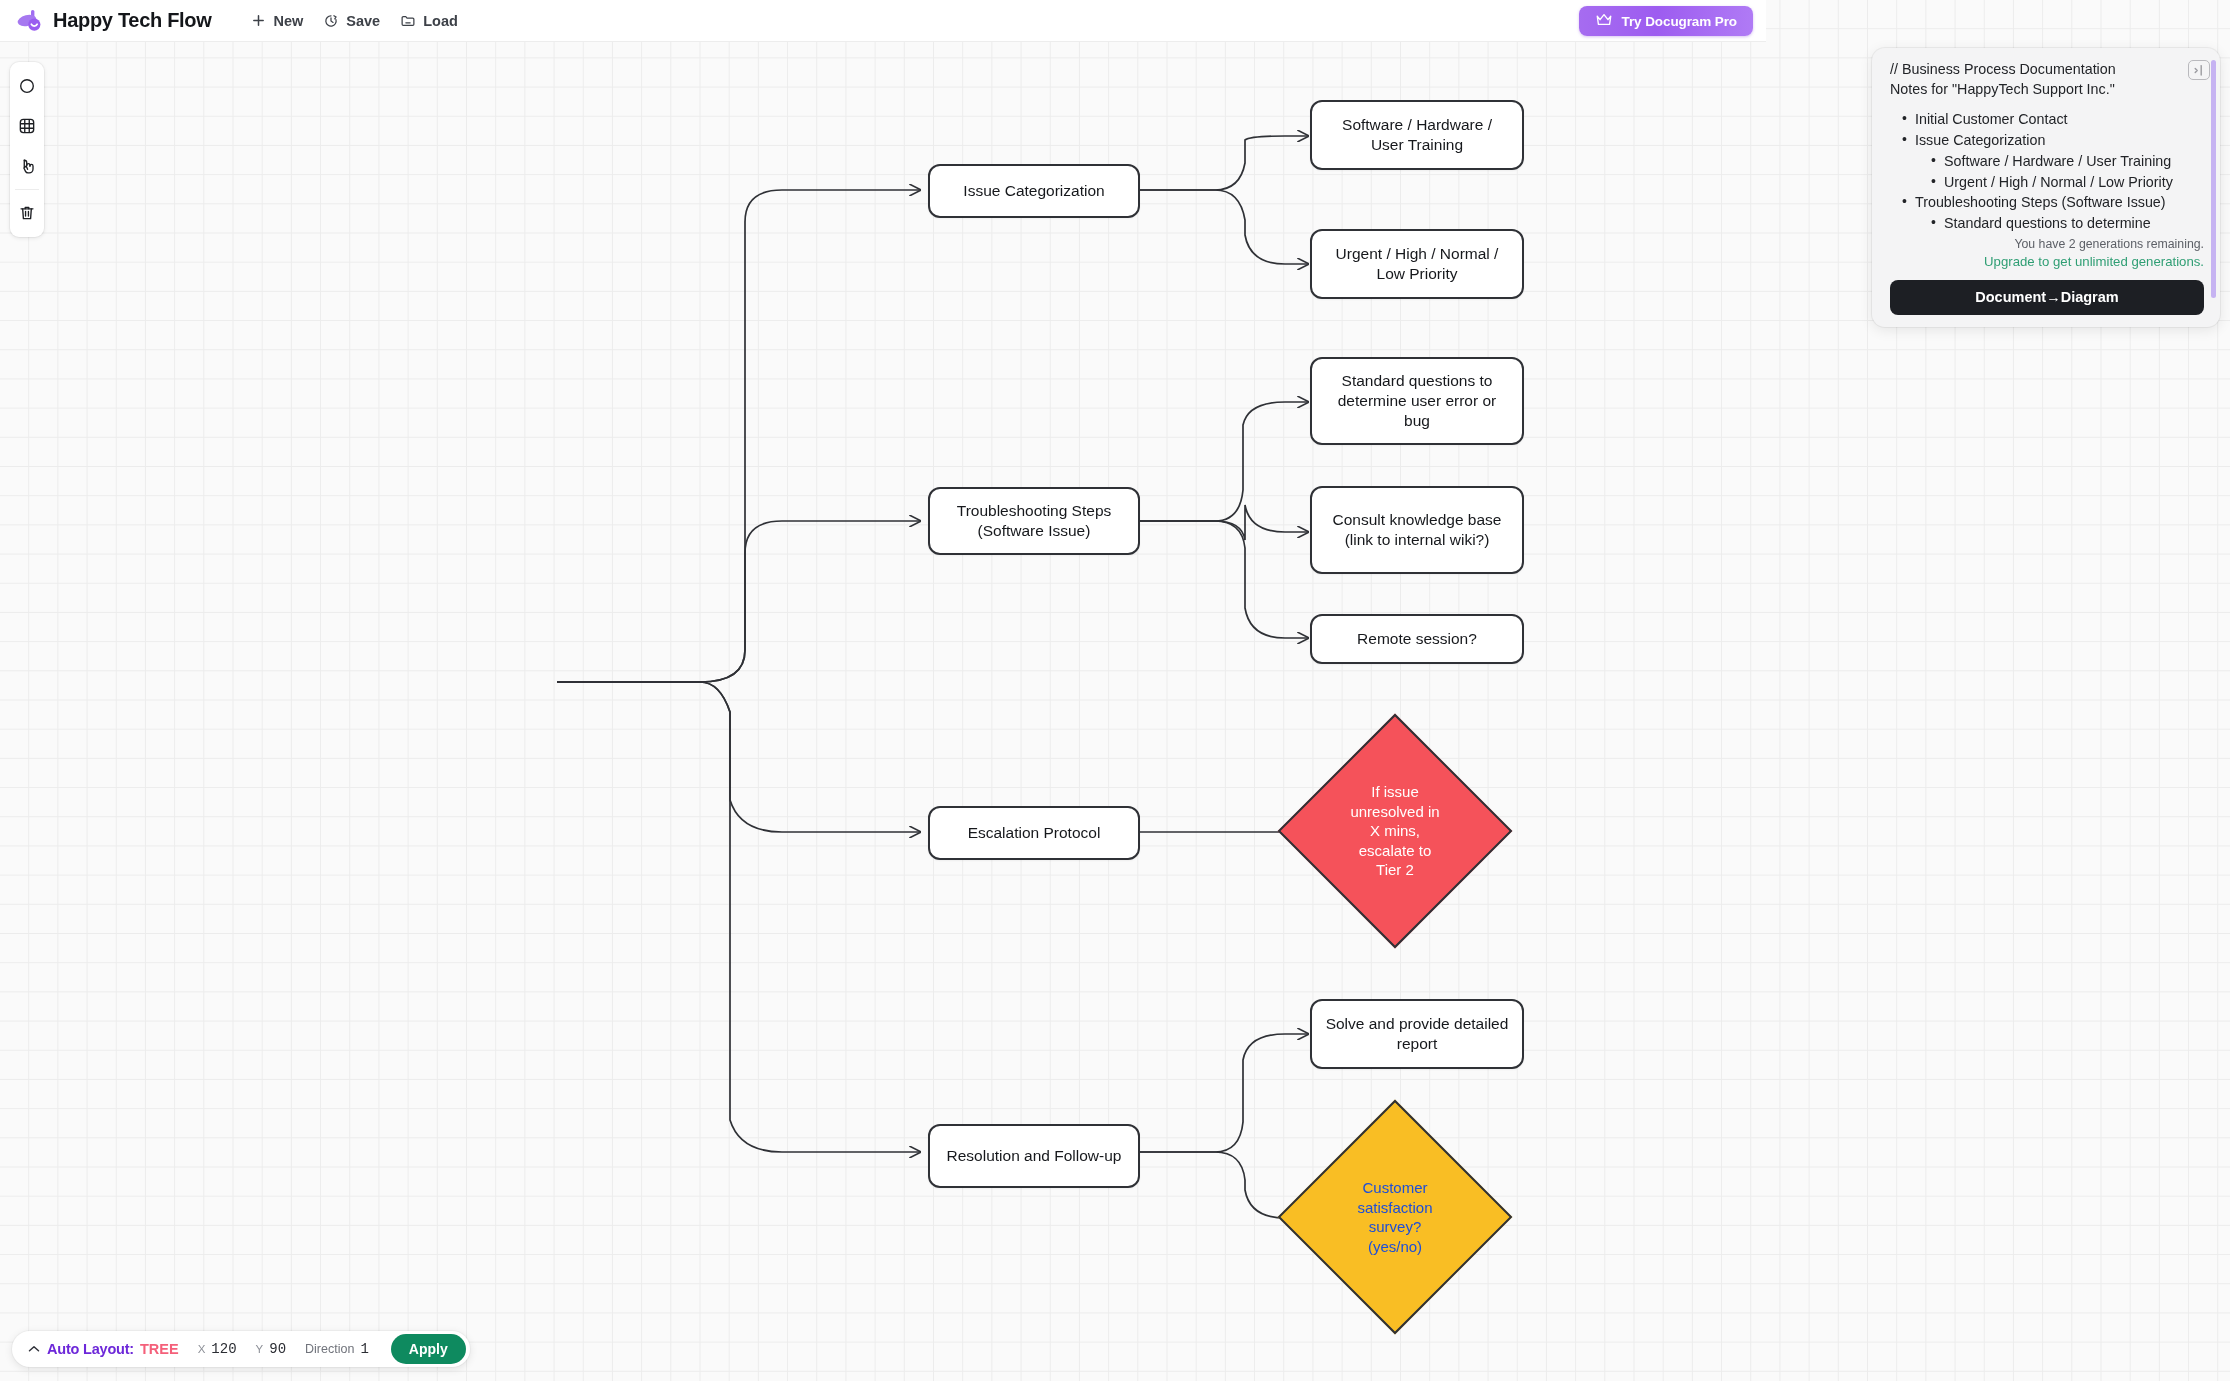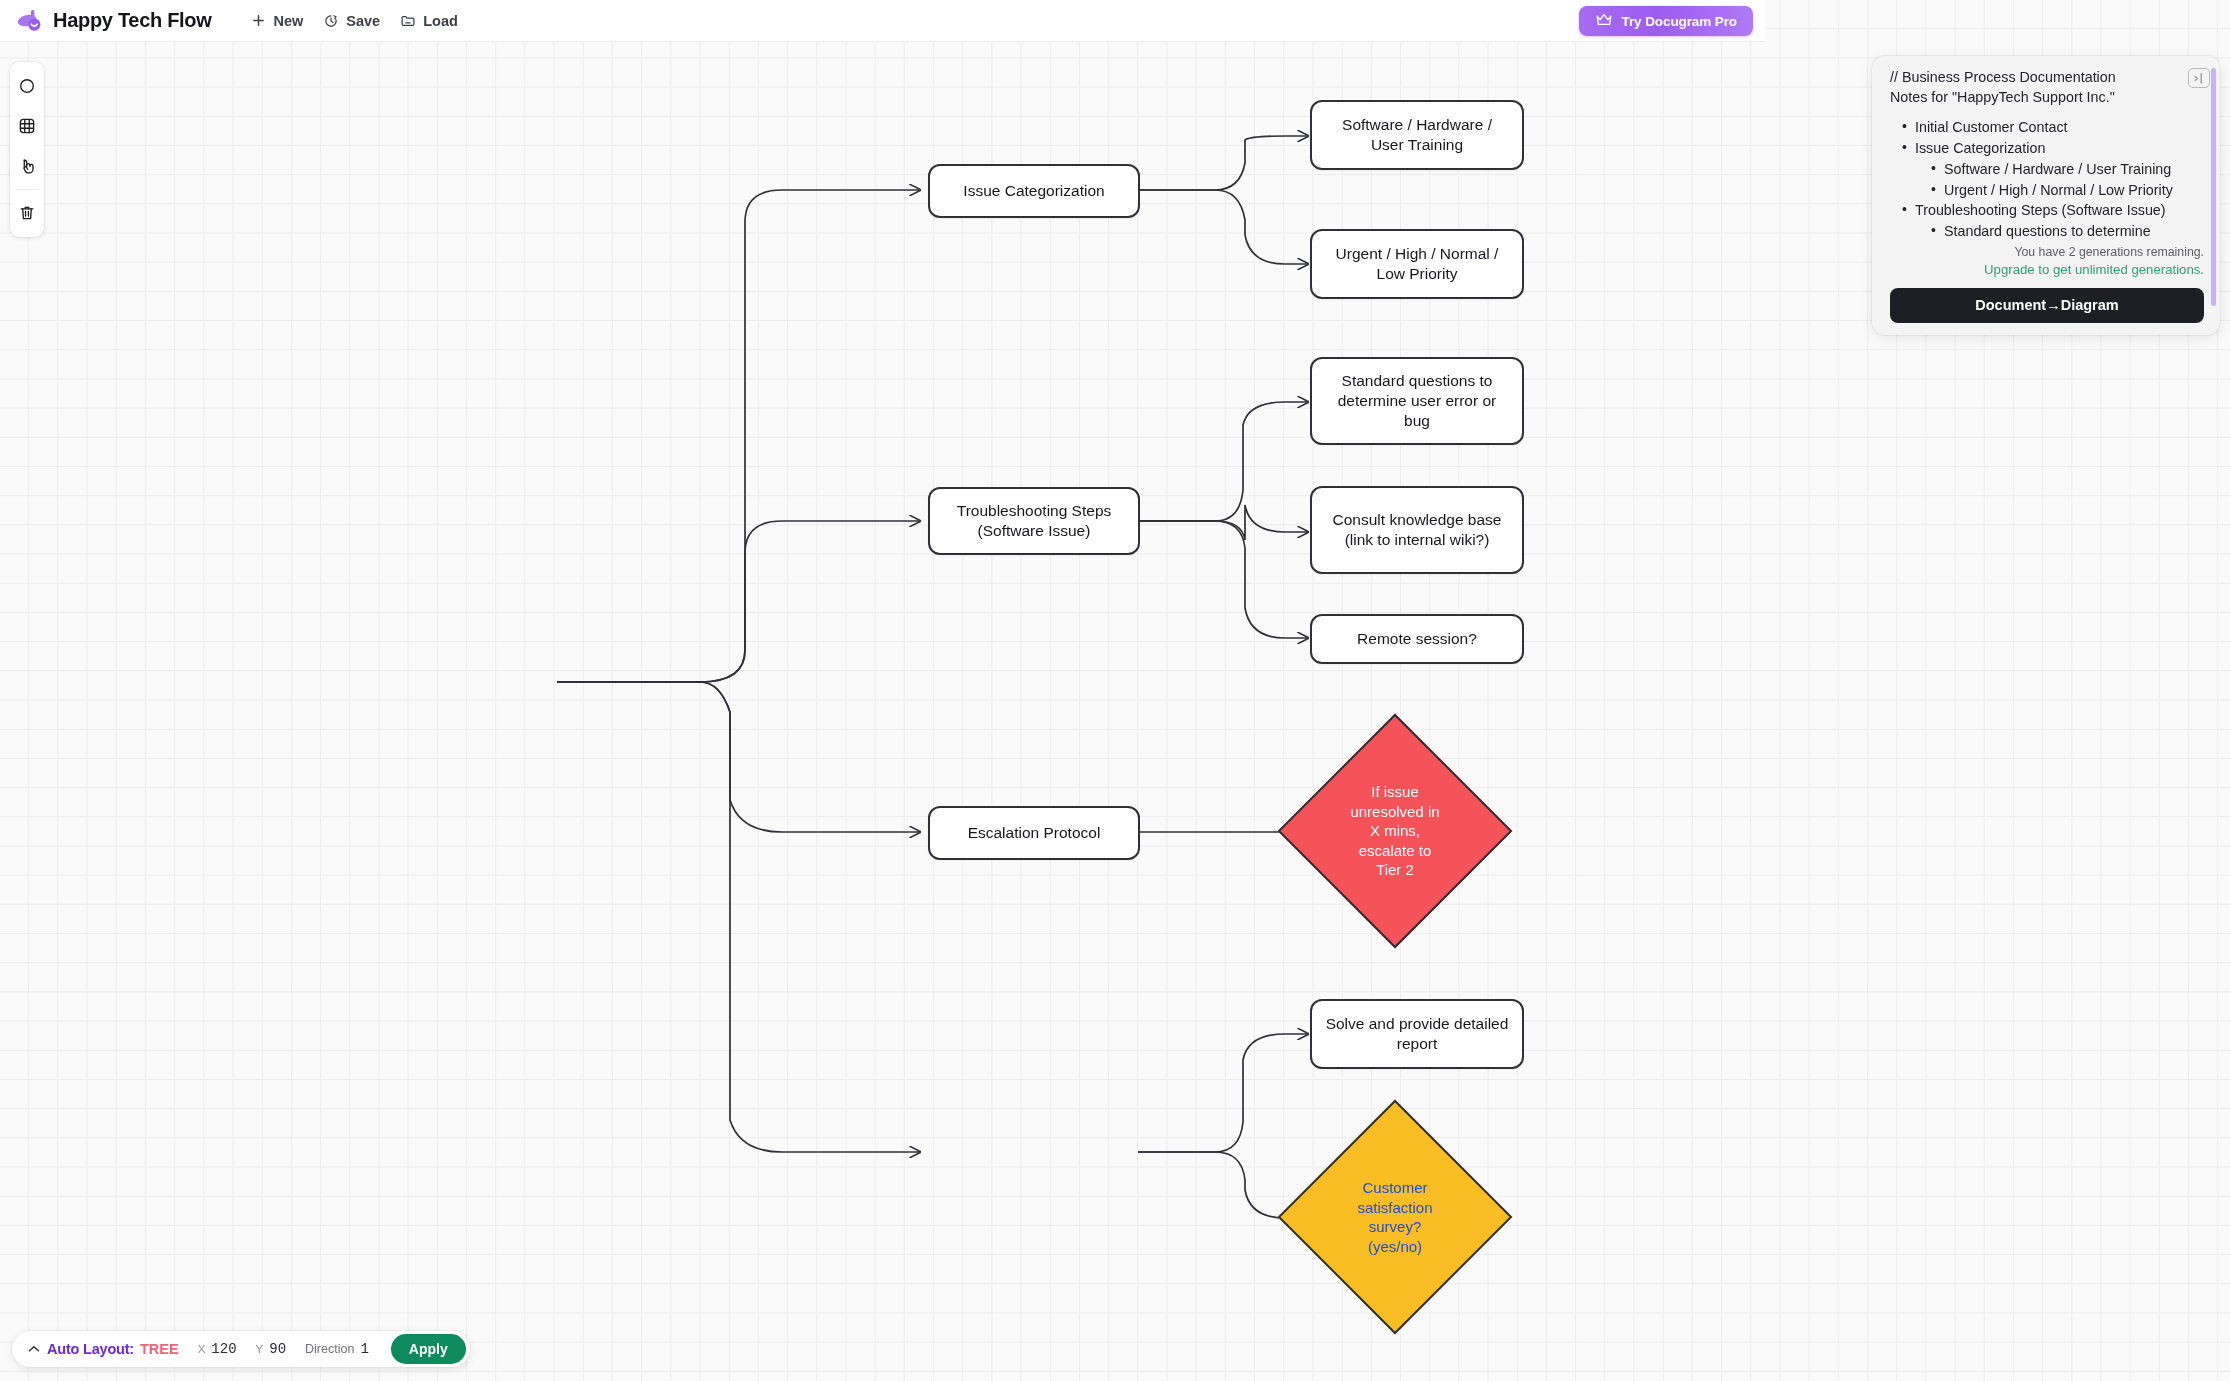--- a/index.html
+++ b/index.html
@@ -113,21 +113,21 @@
     font-size: 15px; line-height: 1.3;
     z-index: 2;
   }
   .diamond.red .shape { background: #F5525A; }
   .diamond.red .dtext { color: #ffffff; }
   .diamond.yellow .shape { background: #F9BE24; }
   .diamond.yellow .dtext { color: #1d4ed8; }
 
   
   #notes-panel {
-    position: absolute; right: 10px; top: 56px;
+    position: absolute; right: 10px; top: 48px;
     width: 348px;
     background: #f4f4f5;
     border-radius: 13px;
     box-shadow: 0 3px 14px rgba(0,0,0,.09), 0 0 0 1px rgba(0,0,0,.05);
     padding: 12px 16px 12px 18px;
     z-index: 35;
   }
   #collapse-btn {
     position: absolute; right: 10px; top: 12px;
     width: 22px; height: 20px;
@@ -233,20 +233,21 @@
 
         <path d="M 1138 1152 H 1215 Q 1240 1152 1243 1122 V 1060 Q 1248 1034 1285 1034 H 1308"></path>
         <path d="M 1138 1152 H 1215 Q 1242 1152 1245 1180 V 1190 Q 1250 1218 1285 1218 H 1305"></path>
       </g>
     </svg>
 
 
     <div class="node" style="left:928px;top:164px;width:212px;height:54px">Issue Categorization</div>
     <div class="node" style="left:928px;top:487px;width:212px;height:68px">Troubleshooting Steps (Software Issue)</div>
     <div class="node" style="left:928px;top:806px;width:212px;height:54px">Escalation Protocol</div>
+    <div class="node" style="left:928px;top:1124px;width:212px;height:64px">Resolution and Follow-up</div>
 
     <div class="node" style="left:1310px;top:100px;width:214px;height:70px">Software / Hardware / User Training</div>
     <div class="node" style="left:1310px;top:229px;width:214px;height:70px">Urgent / High / Normal / Low Priority</div>
     <div class="node" style="left:1310px;top:486px;width:214px;height:88px">Consult knowledge base (link to internal wiki?)</div>
     <div class="node" style="left:1310px;top:357px;width:214px;height:88px">Standard questions to determine user error or bug</div>
     <div class="node" style="left:1310px;top:614px;width:214px;height:50px">Remote session?</div>
     <div class="node" style="left:1310px;top:999px;width:214px;height:70px">Solve and provide detailed report</div>
 
     <div class="diamond red" style="left:1312px;top:748px;width:166px;height:166px">
       <div class="shape"></div>

